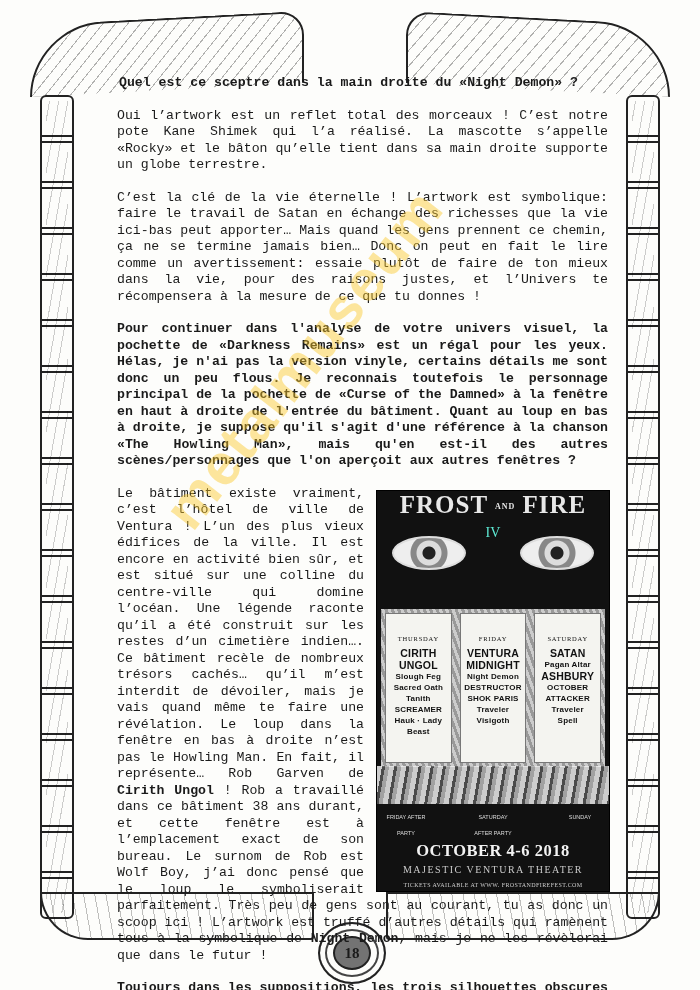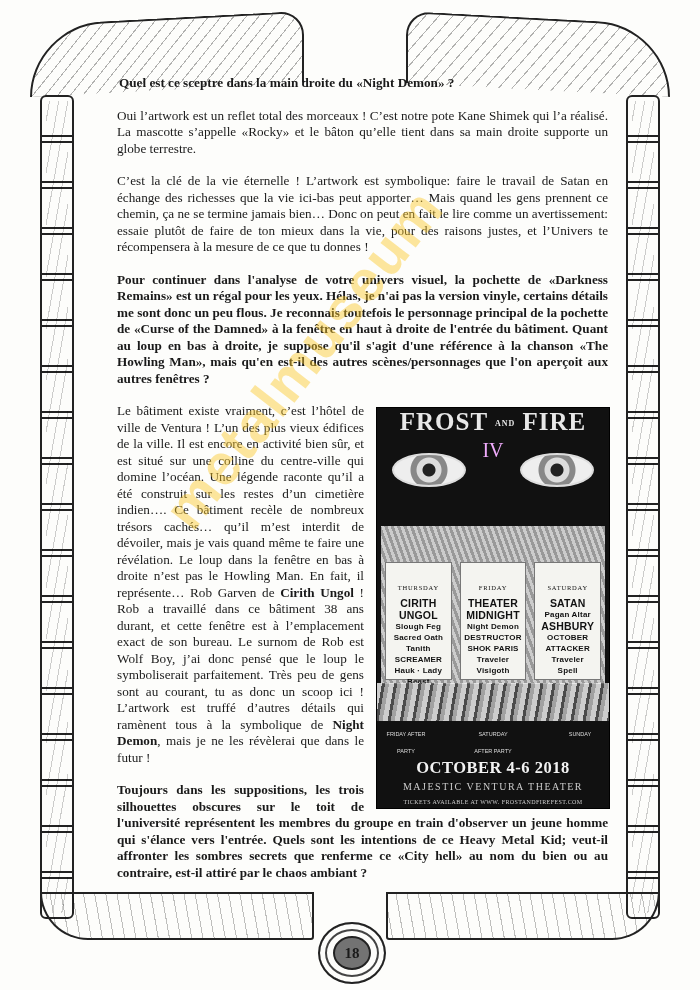--- a/index.html
+++ b/index.html
@@ -24,32 +24,32 @@
   .base.right { right:40px; width:270px; border-radius:0 0 60px 4px; }
 
   .page-medallion { position:absolute; left:318px; top:922px; width:64px; height:58px; border:2px solid #222; border-radius:50%; background:#fdfdfb; display:flex; align-items:center; justify-content:center; box-shadow: inset 0 0 0 5px #fdfdfb, inset 0 0 0 7px #444; }
   .page-medallion .inner { width:34px; height:30px; border:2px solid #222; border-radius:50%; background:#737373; display:flex; align-items:center; justify-content:center; font-weight:bold; font-size:15px; }
 
   
   .watermark { position:absolute; left:150px; top:500px; transform:rotate(-52deg); transform-origin:left top; font-family:"Liberation Sans", sans-serif; font-weight:bold; font-size:58px; color:rgba(250,200,40,.45); letter-spacing:2px; white-space:nowrap; pointer-events:none; }
 
   
   .content { position:absolute; left:116px; top:75px; width:492px; font-size:13.2px; line-height:16.5px; text-align:justify; }
-  .content p { margin:0 0 16px 1px; }
+  .content p { margin:0 0 16px 1px;font-family:Liberation Mono, monospace; }
   .content p.q { font-weight:bold; }
   .content p.first-q { margin-bottom:16px; margin-left:3px; }
   .float-block { position:relative; }
   .poster { float:right; width:232px; height:400px; margin:4px -2px 6px 12px; background:#111; border:1px solid #000; position:relative; overflow:hidden; font-family:"Liberation Sans", sans-serif; }
   .poster .title { position:absolute; top:6px; left:0; right:0; text-align:center; font-family:"Liberation Serif", serif; font-size:25px; font-weight:bold; color:#e8e8e8; letter-spacing:1px; }
   .poster .title small { font-size:8px; vertical-align:middle;margin-top:37px; }
-  .poster .roman { position:absolute; top:34px; left:0; right:0; text-align:center; color:#f0abfc; font-size:20px; font-family:"Liberation Serif", serif; }
+  .poster .roman { position:absolute; top:34px; left:0; right:0; text-align:center; color:#5eead4; font-size:14px; font-family:"Liberation Serif", serif; }
   .poster .eyes { position:absolute; top:45px; left:15px; right:15px; height:60px; display:flex; justify-content:space-between; }
   .poster .eye { width:70px; height:30px; border-radius:50%; background:radial-gradient(circle at 50% 50%, #222 0 6px, #ddd 7px 12px, #888 13px 18px, #eee 19px); border:2px solid #ddd; }
   .poster .bands { position:absolute; top:118px; left:4px; right:4px; height:150px; display:flex; gap:8px; background:repeating-linear-gradient(70deg,#ccc 0 3px,#999 3px 6px); padding:4px; }
-  .poster .band { flex:1; background:#f4f4f0; border:1px solid #777; padding:17px 2px; text-align:center; color:#111;margin-top:32px; }
+  .poster .band { flex:1; background:#f4f4f0; border:1px solid #777; padding:17px 2px; text-align:center; color:#111; }
   .poster .band .day { font-size:6.5px; letter-spacing:.8px; font-family:"Liberation Serif", serif; }
   .poster .band .act { font-size:8px; font-weight:bold; line-height:11px; letter-spacing:.2px; }
   .poster .band .act.big { font-size:10.5px; line-height:12px; }
   .poster .flames { position:absolute; top:275px; left:0; right:0; height:38px; background:repeating-linear-gradient(100deg, #eee 0 5px, #555 5px 8px, #bbb 8px 12px); opacity:.85; }
   .poster .parties { position:absolute; top:318px; left:6px; right:6px; display:flex; justify-content:space-between; color:#ddd; font-size:5.5px; text-align:center; }
   .poster .parties div { width:46px; }
   .poster .date { position:absolute; top:352px; left:0; right:0; text-align:center; color:#f2f2f2; font-family:"Liberation Serif", serif; font-weight:bold; font-size:16.5px; letter-spacing:.5px; }
   .poster .venue { position:absolute; top:371px; left:0; right:0; text-align:center; color:#ccc; font-family:"Liberation Serif", serif; font-size:10px; letter-spacing:1.5px; }
   .poster .tickets { position:absolute; top:386px; left:0; right:0; text-align:center; color:#ccc; font-family:"Liberation Serif", serif; font-size:6px; letter-spacing:.4px; }
   b.inline { font-weight:bold; }
@@ -94,21 +94,21 @@
           <div class="act big">CIRITH</div>
           <div class="act big">UNGOL</div>
           <div class="act">Slough Feg</div>
           <div class="act">Sacred Oath</div>
           <div class="act">Tanith</div>
           <div class="act">SCREAMER</div>
           <div class="act">Hauk · Lady Beast</div>
         </div>
         <div class="band">
           <div class="day">FRIDAY</div>
-          <div class="act big">THEATER</div>
+          <div class="act big">VENTURA</div>
           <div class="act big">MIDNIGHT</div>
           <div class="act">Night Demon</div>
           <div class="act">DESTRUCTOR</div>
           <div class="act">SHOK PARIS</div>
           <div class="act">Traveler</div>
           <div class="act">Visigoth</div>
         </div>
         <div class="band">
           <div class="day">SATURDAY</div>
           <div class="act big">SATAN</div>

